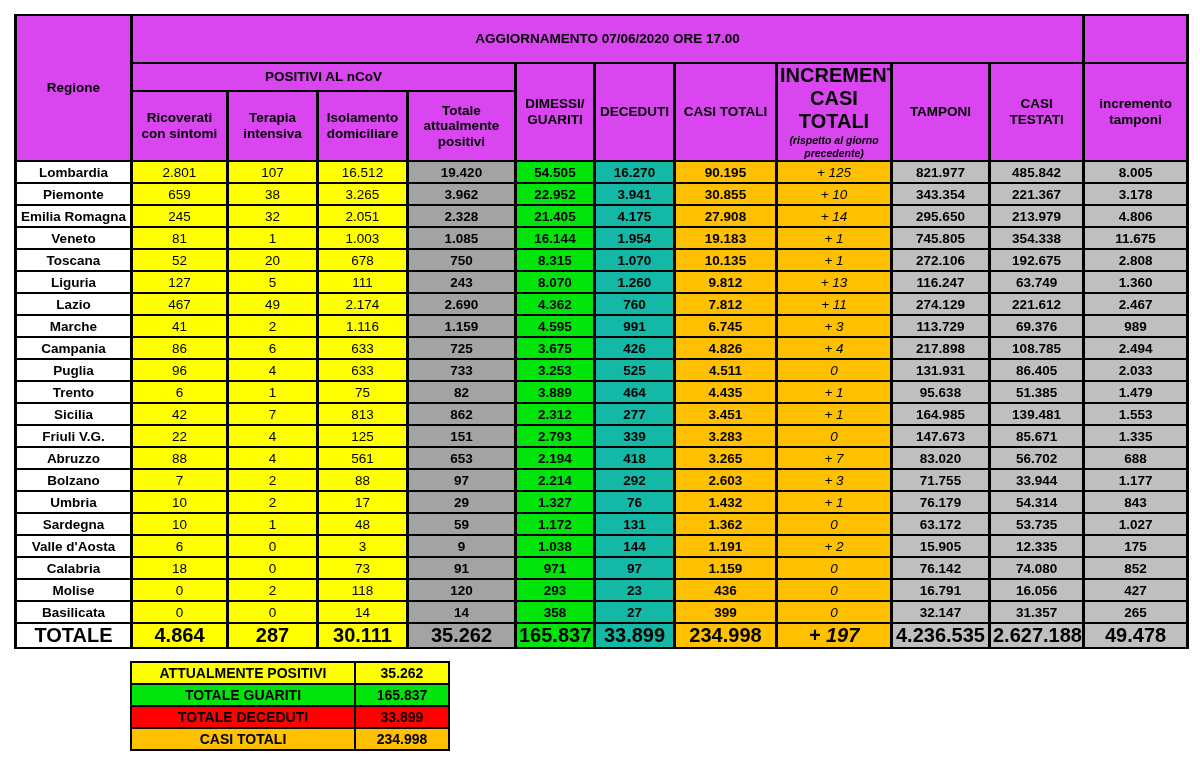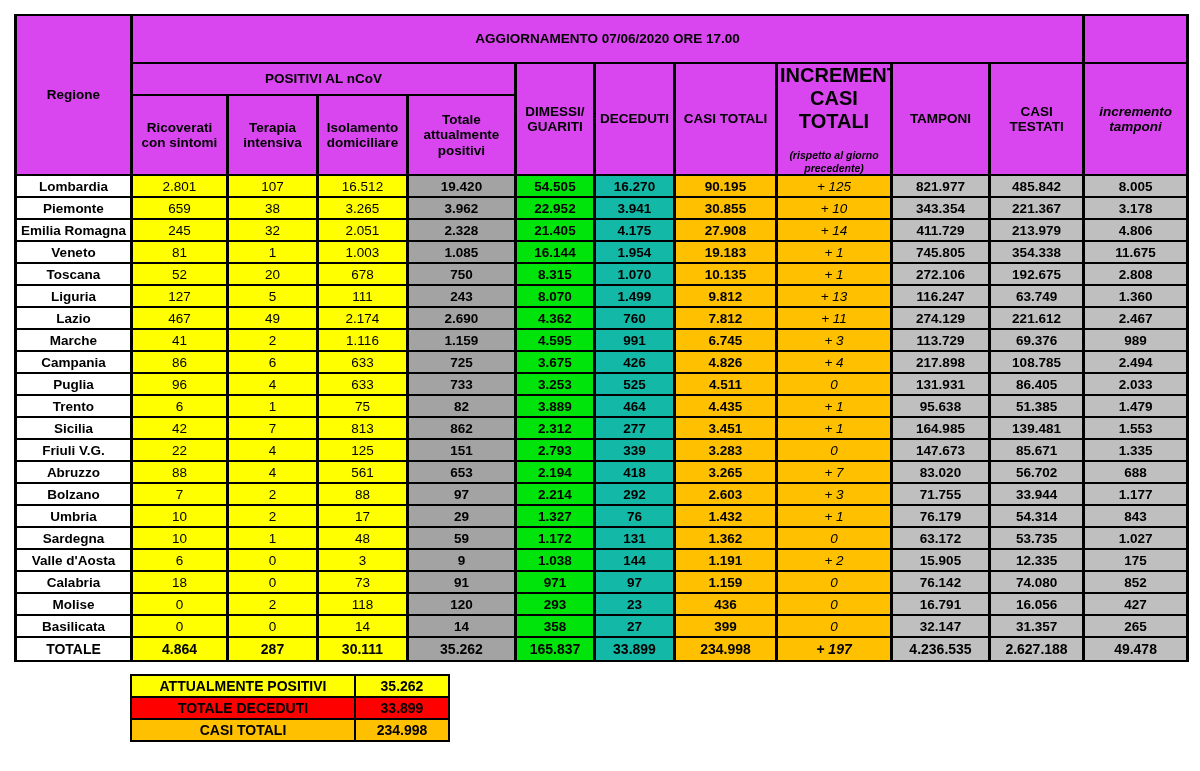--- a/index.html
+++ b/index.html
@@ -21,42 +21,42 @@
     overflow: hidden;
     padding: 0 2px;
   }
   
   table.main th { background: #d946ef; font-weight: bold; font-size: 13.5px; line-height: 1.15; }
   th.banner   { font-size: 16px; }
   th.regione  { font-size: 15px; }
   th.group    { font-size: 14px; }
   th.orange   { background: #FFC000; }
   th.corner   { background: #D9D9D9; border-top: none; border-right: none; }
-  th.italic-h { font-style: italic; font-weight: 400; font-size: 15px; }
+  th.italic-h { font-weight: 400; font-size: 15px; }
   th.casi-h, th.big-h { font-size: 14px; }
-  .inc-note   { font-style: italic; font-weight: 600; font-size: 10.5px; line-height: 1.2; margin-top: 16px; }
+  .inc-note   { font-style: italic; font-weight: 600; font-size: 10.5px; line-height: 1.2; margin-top: 1px; }
   .inc-main   { font-size: 20px; }
 
   tr.h1 { height: 48px; }
   tr.h2 { height: 28px; }
   tr.h3 { height: 70px; }
   tr.data-row  { height: 22px; }
   tr.total-row { height: 24px; }
 
   
   table.main td { font-size: 13.5px; }
   td.c-region { background: #FFFFFF; font-weight: bold; font-size: 14.5px; }
   td.c-y  { background: #FFFF00; }
   td.c-yb { background: #a3a3a3; font-weight: bold; }
   td.c-g  { background: #00E40C; font-weight: bold; }
   td.c-r  { background: #14b8a6; font-weight: bold; }
   td.c-o  { background: #FFC000; font-weight: bold; }
   td.c-oi { background: #FFC000; font-style: italic; font-weight: 400; }
   td.c-gr { background: #BFBFBF; font-weight: bold; }
-  tr.total-row td { font-weight: bold; font-size: 14px; }
+  tr.total-row td { font-weight: bold; font-size: 20px; }
   tr.total-row td.c-oi { font-style: italic; }
 
   
   table.summary {
     border-collapse: collapse;
     table-layout: fixed;
     margin: 12px 0 0 116px;
     width: 280px;
   }
   table.summary td {
@@ -152,21 +152,21 @@
         <tr class="data-row">
           <td class="c-region">Emilia Romagna</td>
           <td class="c-y">245</td>
           <td class="c-y">32</td>
           <td class="c-y">2.051</td>
           <td class="c-yb">2.328</td>
           <td class="c-g">21.405</td>
           <td class="c-r">4.175</td>
           <td class="c-o">27.908</td>
           <td class="c-oi">+ 14</td>
-          <td class="c-gr">411.729</td>
+          <td class="c-gr">295.650</td>
           <td class="c-gr">213.979</td>
           <td class="c-gr">4.806</td>
         </tr>
         <tr class="data-row">
           <td class="c-region">Veneto</td>
           <td class="c-y">81</td>
           <td class="c-y">1</td>
           <td class="c-y">1.003</td>
           <td class="c-yb">1.085</td>
           <td class="c-g">16.144</td>
@@ -191,21 +191,21 @@
           <td class="c-gr">192.675</td>
           <td class="c-gr">2.808</td>
         </tr>
         <tr class="data-row">
           <td class="c-region">Liguria</td>
           <td class="c-y">127</td>
           <td class="c-y">5</td>
           <td class="c-y">111</td>
           <td class="c-yb">243</td>
           <td class="c-g">8.070</td>
-          <td class="c-r">1.499</td>
+          <td class="c-r">1.260</td>
           <td class="c-o">9.812</td>
           <td class="c-oi">+ 13</td>
           <td class="c-gr">116.247</td>
           <td class="c-gr">63.749</td>
           <td class="c-gr">1.360</td>
         </tr>
         <tr class="data-row">
           <td class="c-region">Lazio</td>
           <td class="c-y">467</td>
           <td class="c-y">49</td>
@@ -432,20 +432,24 @@
       </tbody>
   </table>
 
   <table class="summary">
     <tbody>
         <tr>
       <td class="s-label bg-yellow">ATTUALMENTE POSITIVI</td>
       <td class="s-value bg-yellow">35.262</td>
     </tr>
     <tr>
+      <td class="s-label bg-green">TOTALE GUARITI</td>
+      <td class="s-value bg-green">165.837</td>
+    </tr>
+    <tr>
       <td class="s-label bg-red">TOTALE DECEDUTI</td>
       <td class="s-value bg-red">33.899</td>
     </tr>
     <tr>
       <td class="s-label bg-orange">CASI TOTALI</td>
       <td class="s-value bg-orange">234.998</td>
     </tr>
   </tbody>
     </table>
 

